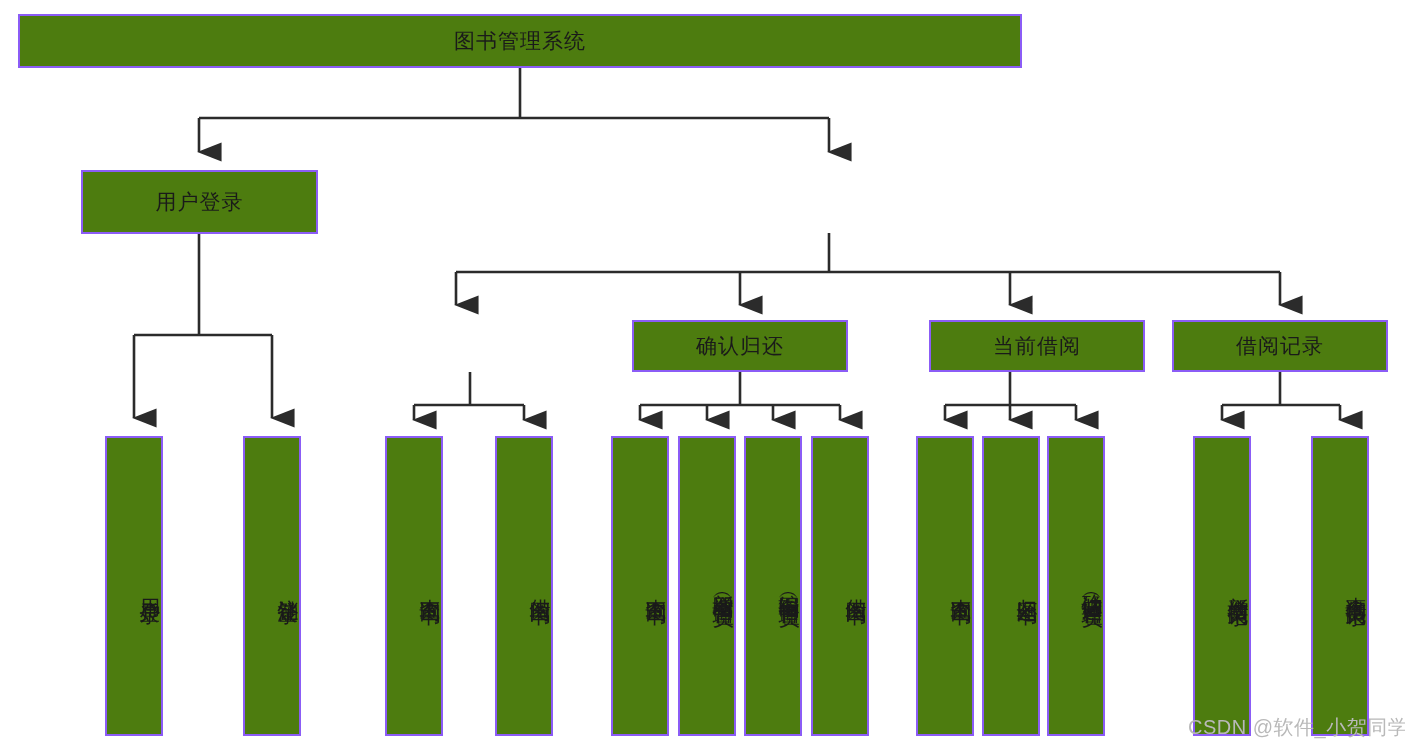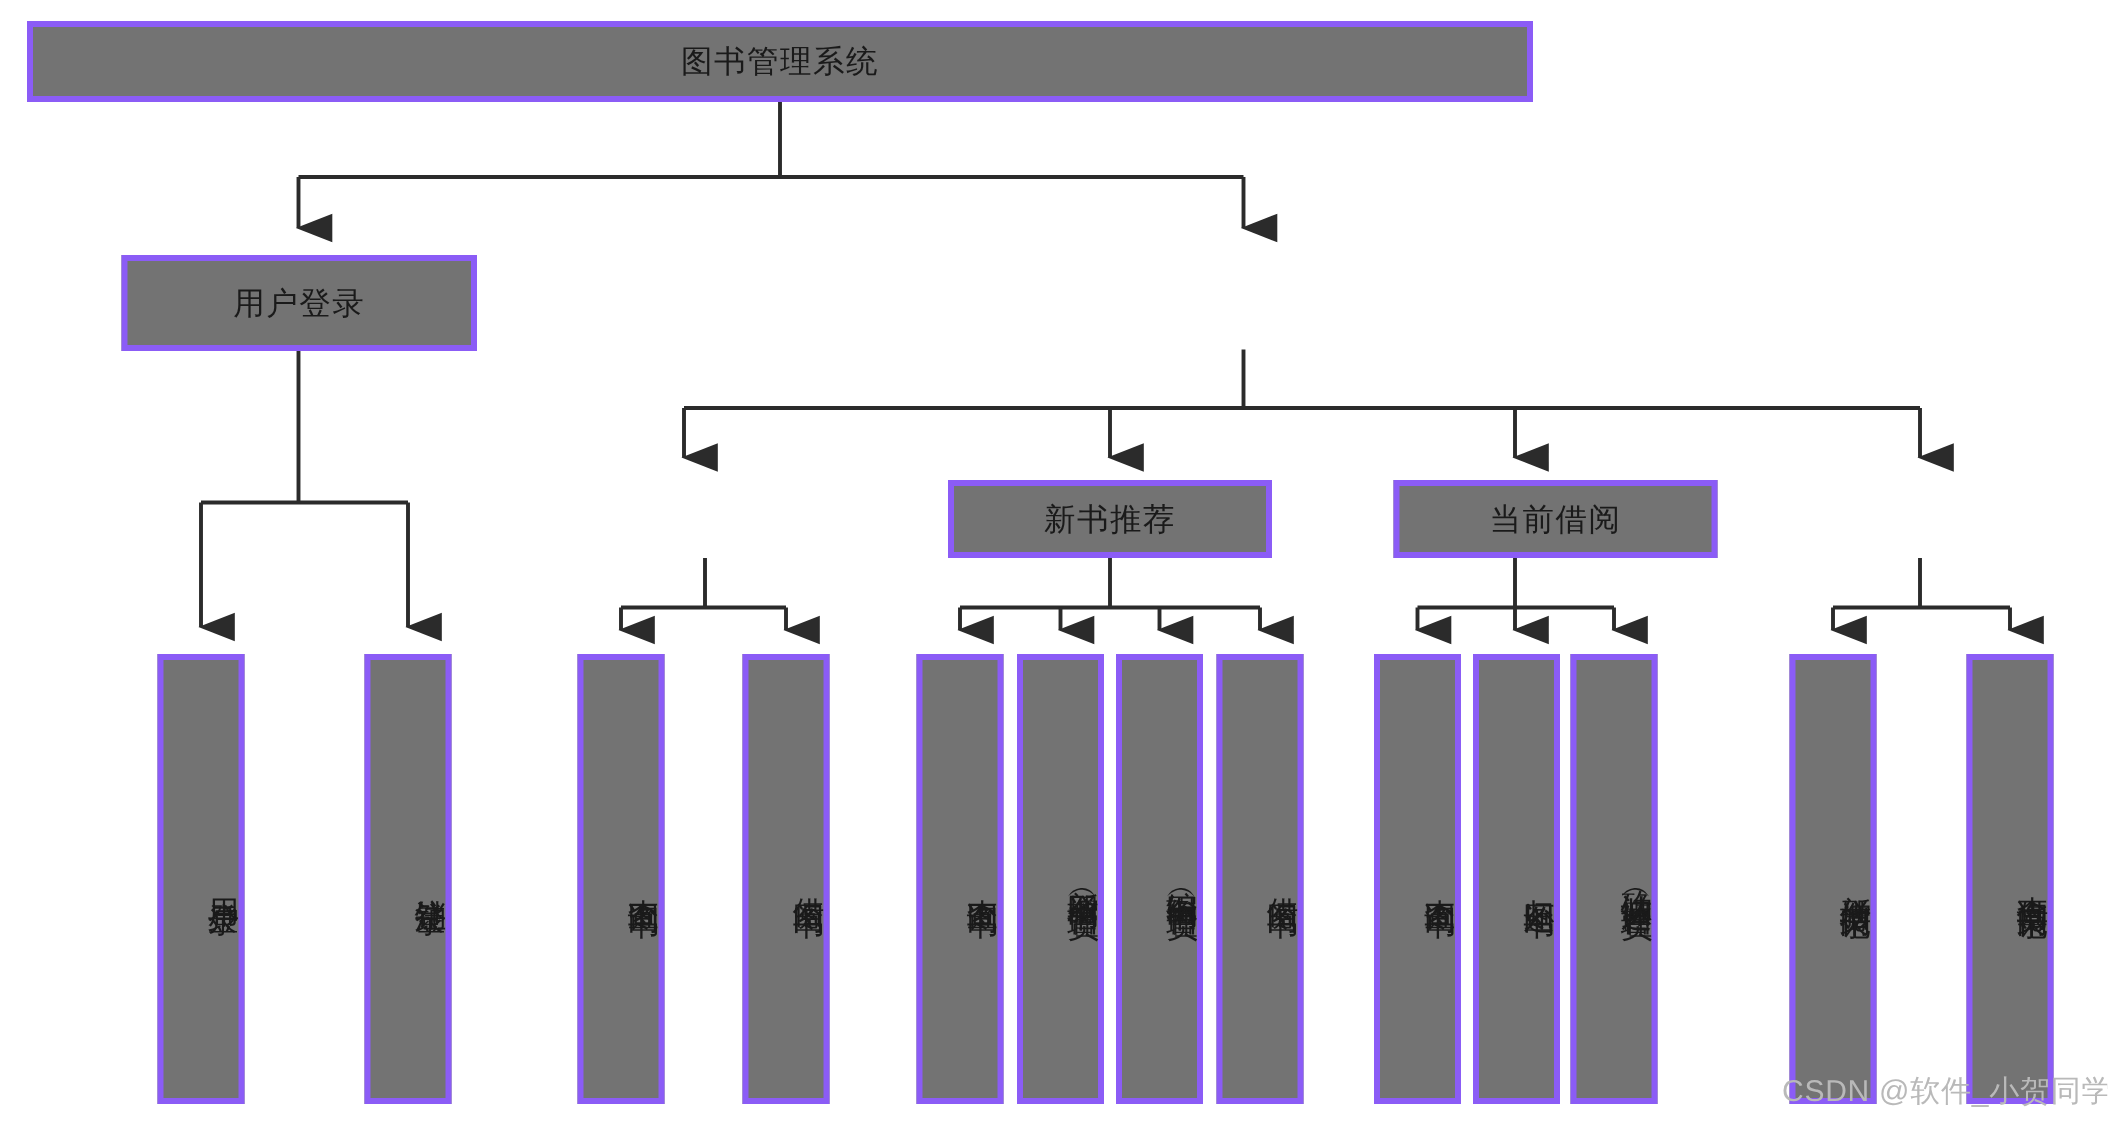--- a/index.html
+++ b/index.html
@@ -20,22 +20,22 @@
   #edges {
     position: absolute;
     left: 0;
     top: 0;
     width: 1405px;
     height: 747px;
   }
   .node {
     position: absolute;
     box-sizing: border-box;
-    border: 4px solid #8b5cf6;
-    background: #737373;
+    border: 2px solid #8b5cf6;
+    background: #4d7c0f;
     display: flex;
     align-items: center;
     justify-content: center;
     color: #1a1a1a;
   }
   .node.horiz {
     font-size: 21px;
     letter-spacing: 1px;
   }
   .node.vert {
@@ -130,24 +130,27 @@
 
   <div class="node horiz" style="left:18px; top:14px; width:1004px; height:54px;">
     <span class="lbl">图书管理系统</span>
   </div>
 
   <div class="node horiz" style="left:81px; top:170px; width:237px; height:64px;">
     <span class="lbl">用户登录</span>
   </div>
 
   <div class="node horiz" style="left:632px; top:320px; width:216px; height:52px;">
-    <span class="lbl">新书推荐</span>
+    <span class="lbl">确认归还</span>
   </div>
   <div class="node horiz" style="left:902px; top:320px; width:216px; height:52px;margin-left:27px;">
     <span class="lbl">当前借阅</span>
+  </div>
+  <div class="node horiz" style="left:1172px; top:320px; width:216px; height:52px;">
+    <span class="lbl">借阅记录</span>
   </div>
 
   <div class="node vert" style="left:105px; top:436px; width:58px; height:300px;">
     <span class="lbl">用户登录</span>
   </div>
   <div class="node vert" style="left:243px; top:436px; width:58px; height:300px;">
     <span class="lbl">注销登录</span>
   </div>
 
   <div class="node vert" style="left:385px; top:436px; width:58px; height:300px;">

